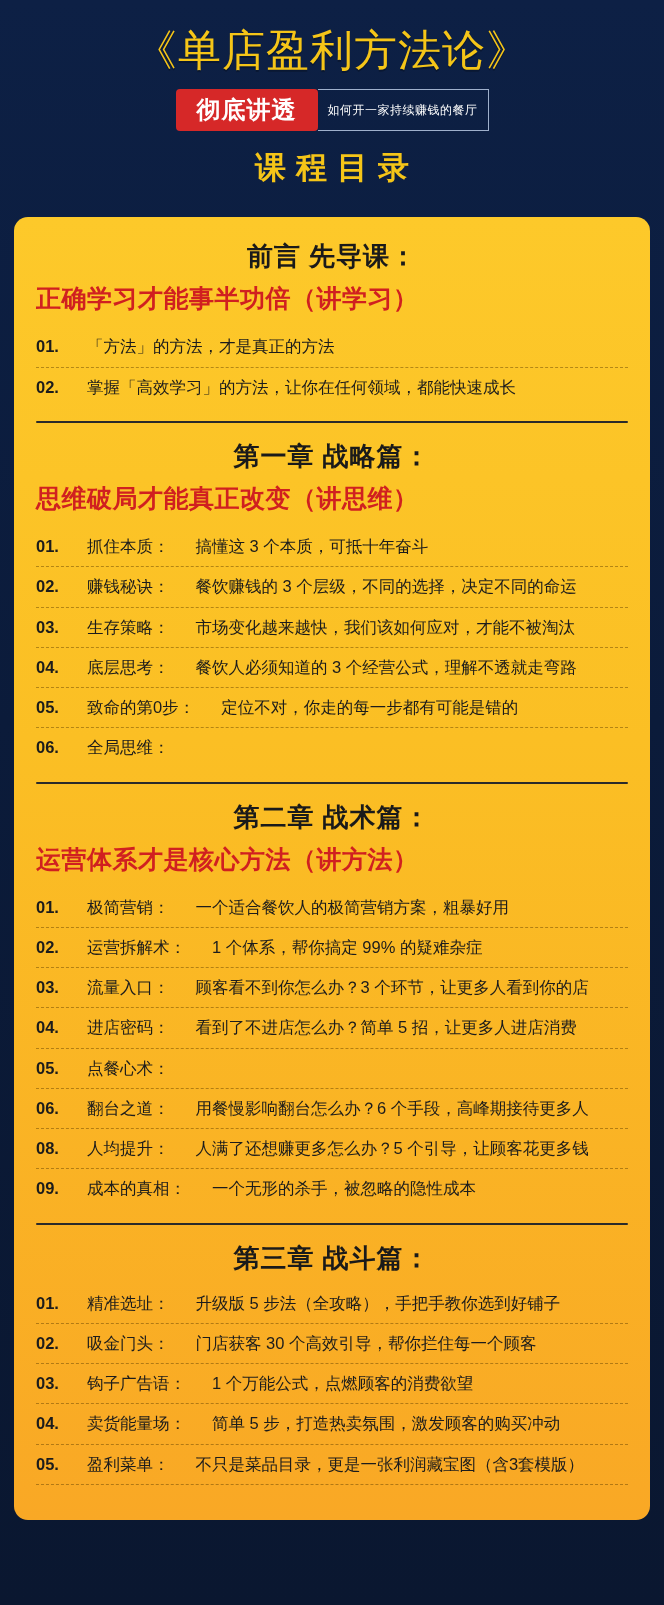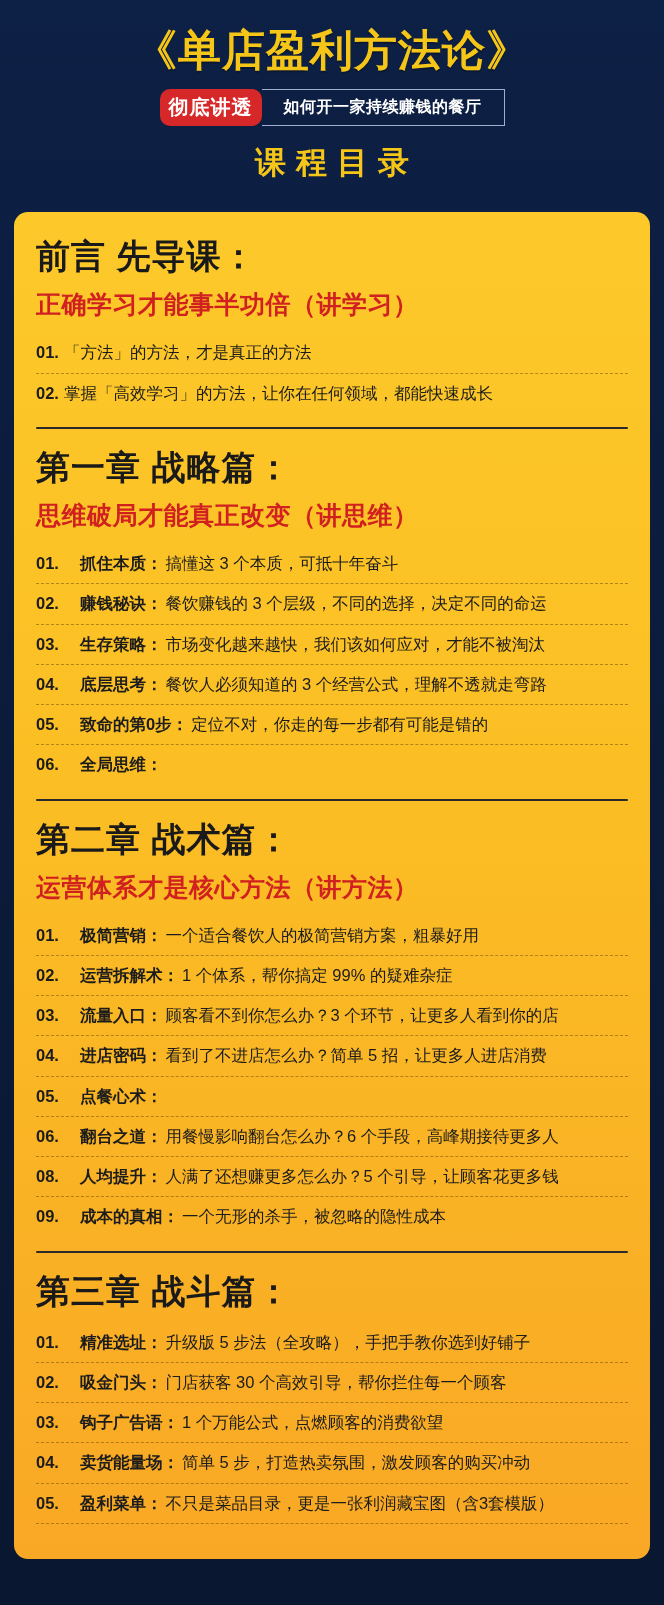--- a/index.html
+++ b/index.html
@@ -17,51 +17,51 @@
   }
 
   
   .header {
     padding: 26px 18px 10px 18px;
     text-align: center;
   }
   .main-title {
     color: #f5c518;
     font-size: 43px;
-    font-weight: bold;
+    font-weight: normal;
     letter-spacing: 1px;
     line-height: 1.15;
     text-shadow: 0 2px 0 rgba(0,0,0,0.25);
     white-space: nowrap;
   }
   .sub-row {
     margin-top: 14px;
     display: flex;
     align-items: stretch;
     justify-content: center;
     gap: 0;
   }
   .sub-badge {
     background: #d62828;
     color: #ffffff;
-    font-size: 20px;
-    font-weight: bold;
-    padding: 5px 9px;
+    font-size: 24px;
+    font-weight: bold;
+    padding: 5px 21px;
     letter-spacing: 1px;
     display: flex;
     align-items: center;
-    border-radius: 10px;
+    border-radius: 4px;
   }
   .sub-text {
     border: 1px solid #9fb0cc;
     border-left: none;
     color: #ffffff;
-    font-size: 16px;
-    font-weight: bold;
-    padding: 5px 22px;
+    font-size: 12px;
+    font-weight: normal;
+    padding: 5px 10px;
     display: flex;
     align-items: center;
     letter-spacing: 0.5px;
   }
   .catalog-title {
     margin-top: 16px;
     color: #f5c518;
     font-size: 31px;
     font-weight: bold;
     letter-spacing: 10px;
@@ -70,52 +70,53 @@
 
   
   .card {
     margin: 18px 14px 0 14px;
     background: linear-gradient(180deg, #fdc92a 0%, #fbbf24 40%, #f9a825 100%);
     border-radius: 14px;
     padding: 22px 22px 18px 22px;
   }
   .chapter-head {
     color: #1a1a1a;
-    font-size: 34px;
+    font-size: 26px;
     font-weight: bold;
     letter-spacing: 1px;
     margin-bottom: 8px;
+    text-align: center;
   }
   .chapter-sub {
     color: #d02020;
     font-size: 25px;
     font-weight: bold;
     letter-spacing: 0.5px;
     margin-bottom: 12px;
   }
   .item {
     display: flex;
     align-items: baseline;
     font-size: 16.5px;
     color: #1c1c1c;
     padding: 8px 0 9px 0;
     border-bottom: 1px dashed rgba(90,60,0,0.45);
     line-height: 1.35;
+    gap: 23px;
   }
   .item:last-child { border-bottom: none; }
   .item-num {
     font-weight: bold;
     margin-right: 5px;
     white-space: nowrap;
   }
   .item-lead {
-    font-weight: bold;
+    font-weight: normal;
     margin-right: 3px;
     white-space: nowrap;
-    margin-left: 16px;
   }
   .item-text { font-weight: normal; }
   .divider {
     height: 2px;
     background: #2a2a2a;
     margin: 14px 0 16px 0;
     border-radius: 1px;
   }
 </style>
 </head>

